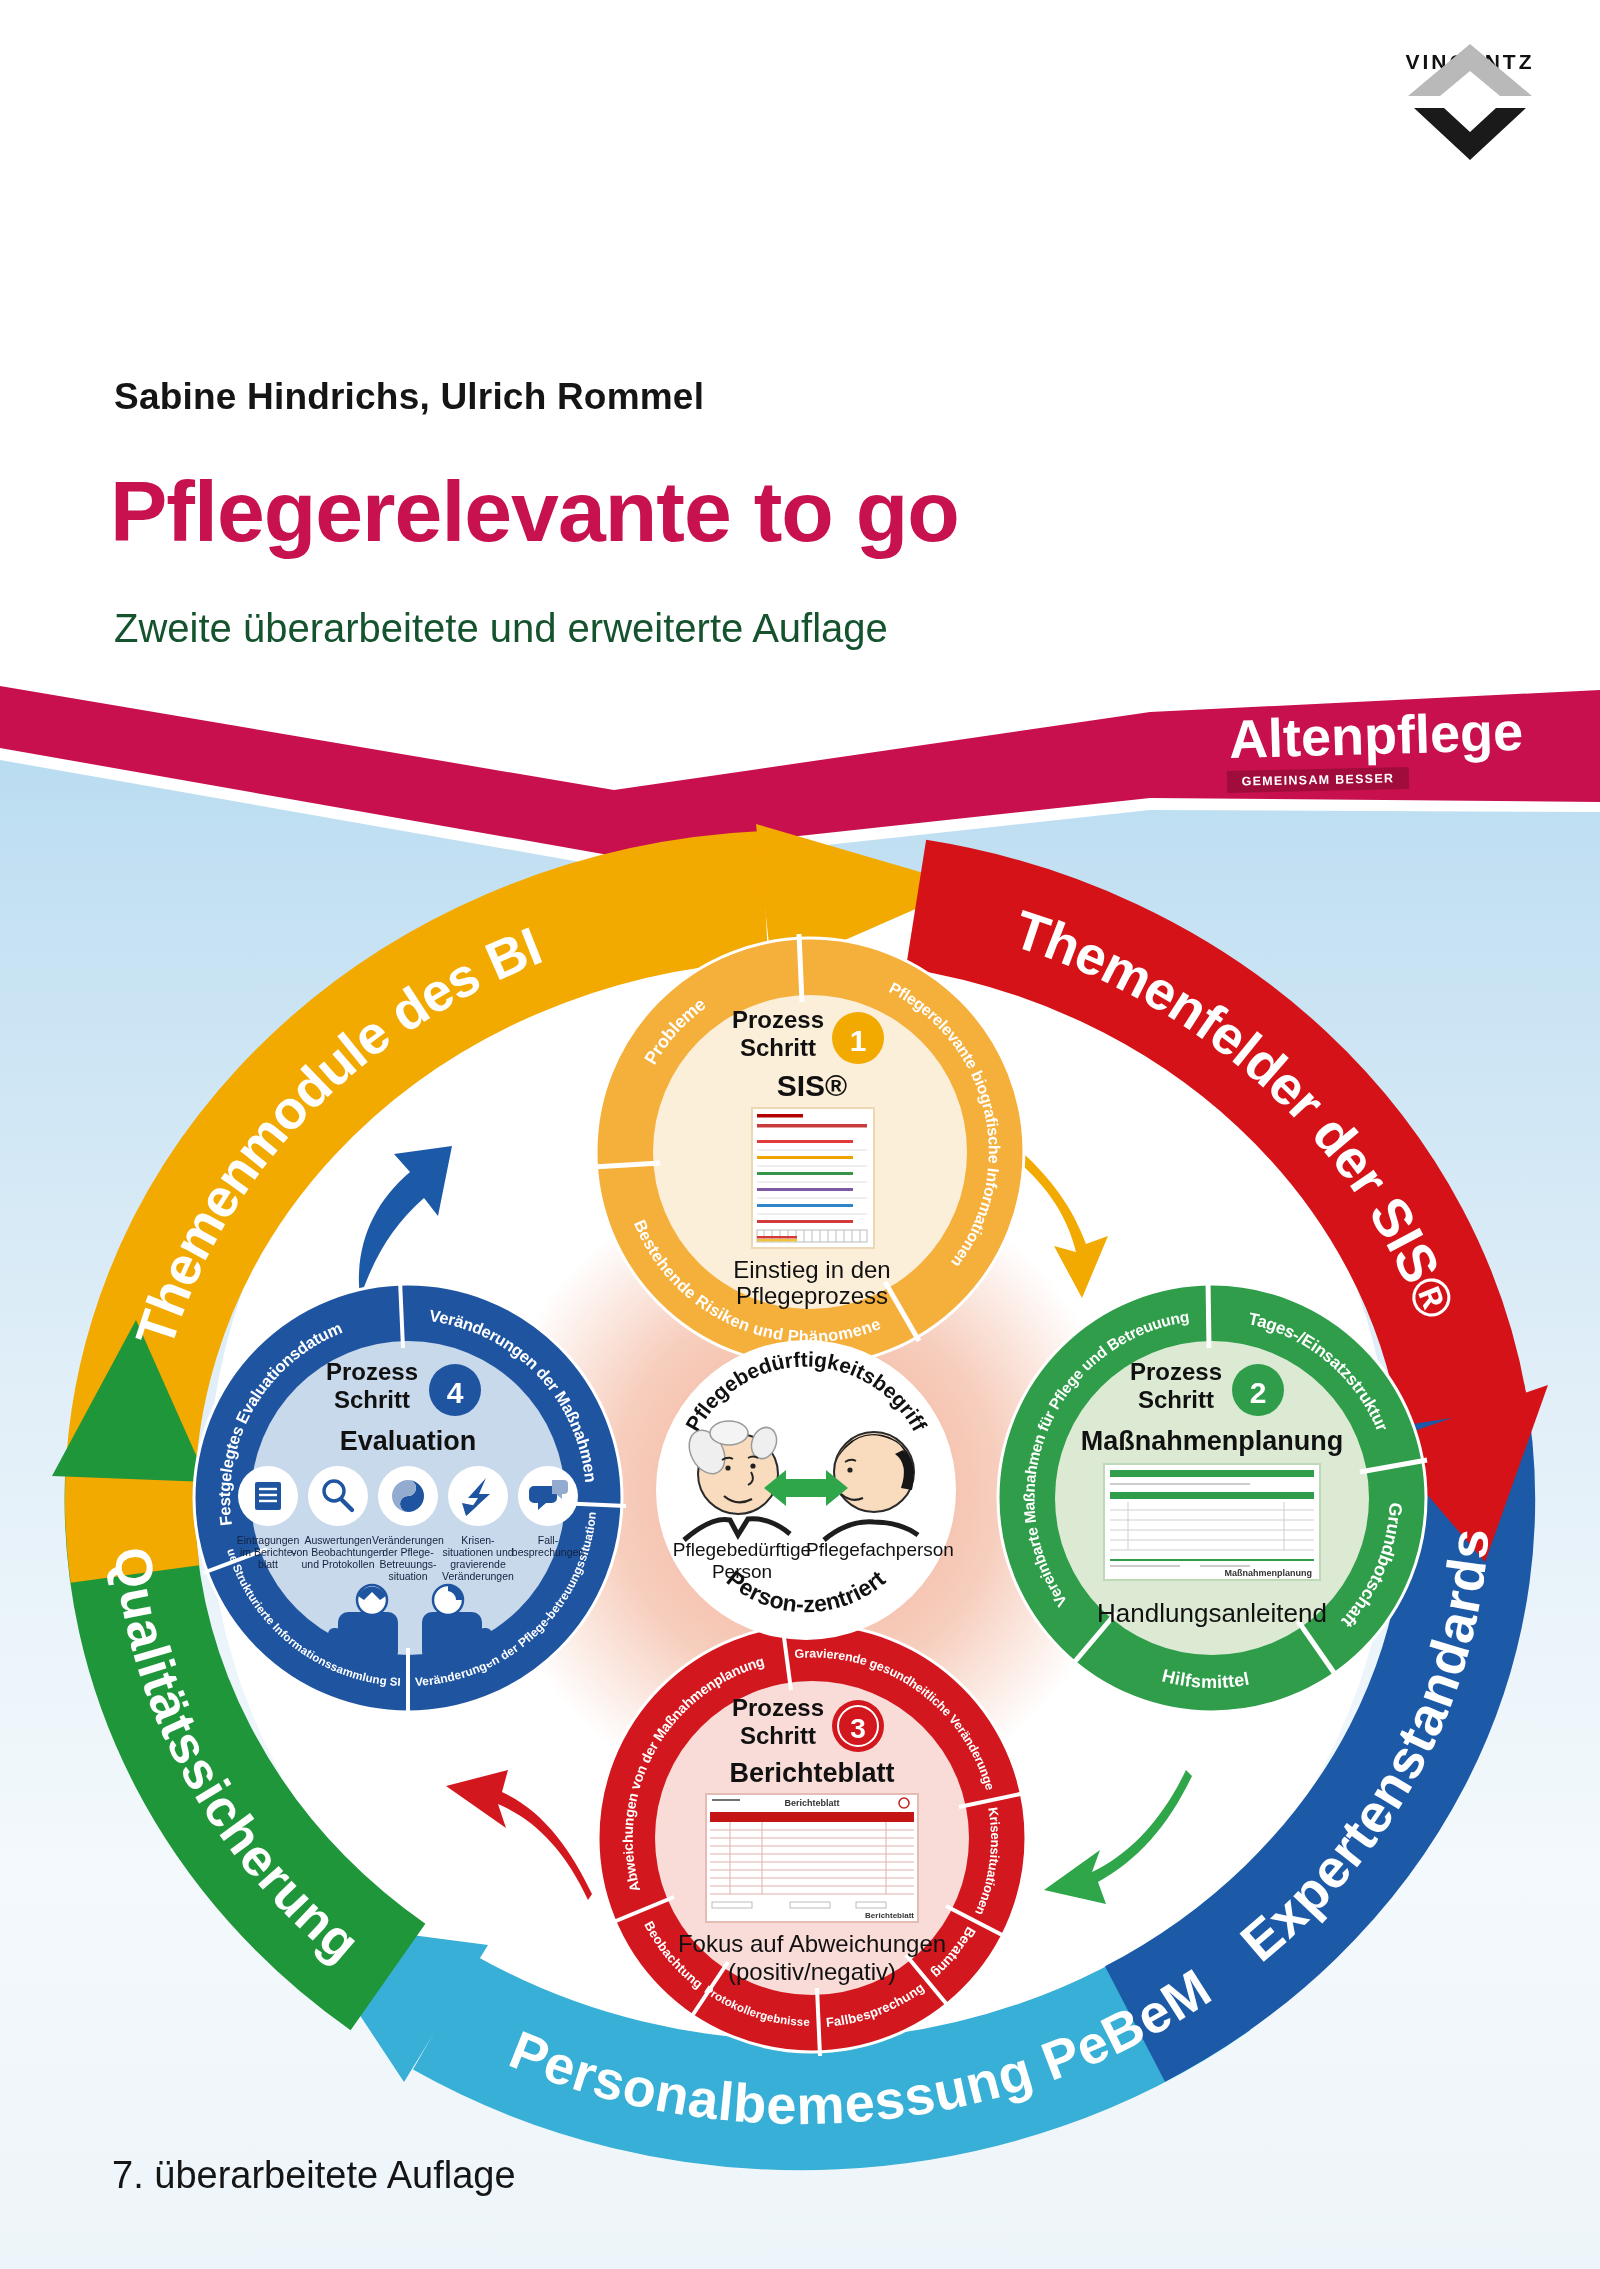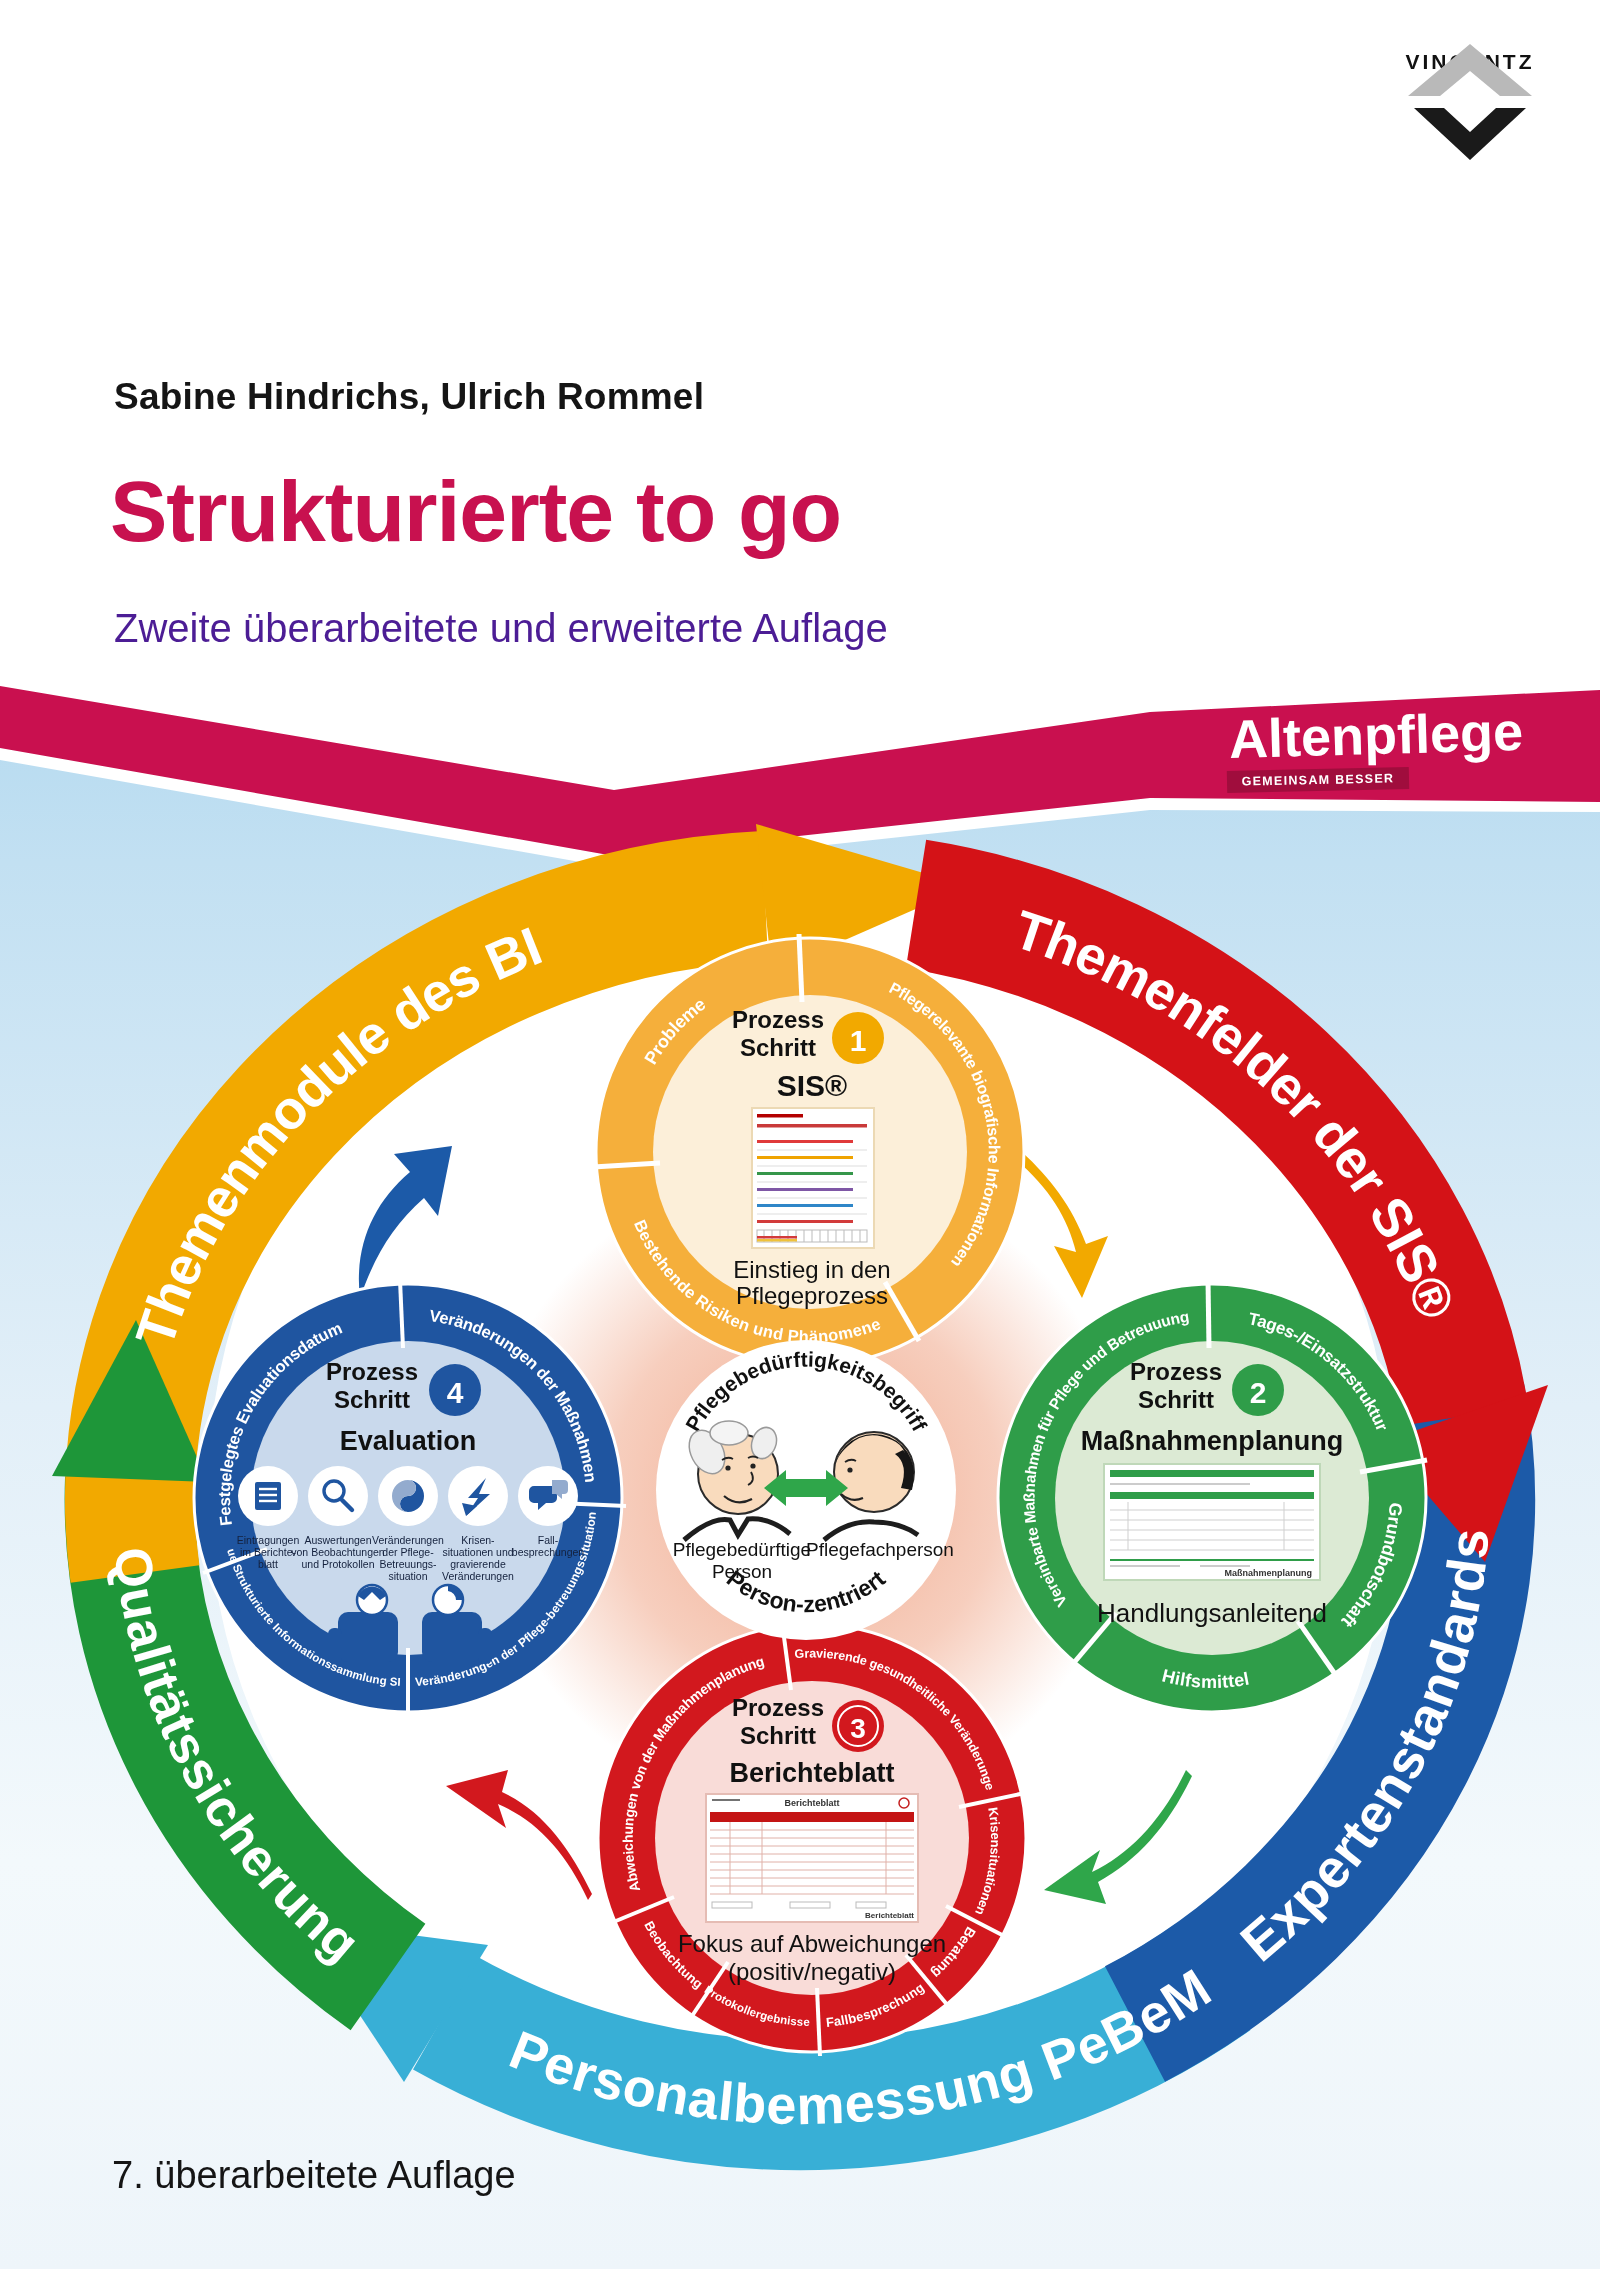--- a/index.html
+++ b/index.html
@@ -11,21 +11,21 @@
     position:absolute;left:0;top:0;width:1600px;height:2269px;
     background:linear-gradient(180deg,#85c3e6 0%,#9ccfec 16%,#c2e0f2 38%,#e2eff8 62%,#f3f9fc 82%,#eef5fa 100%);
     clip-path:polygon(0 760px,614px 868px,1150px 810px,1600px 812px,1600px 2269px,0 2269px);
   }
   .band{
     position:absolute;left:0;top:0;width:1600px;height:900px;background:#c9104f;
     clip-path:polygon(0 686px,614px 790px,1150px 712px,1600px 690px,1600px 802px,1150px 798px,614px 856px,0 748px);
   }
   .authors{position:absolute;left:114px;top:376px;font-size:37px;font-weight:bold;color:#151515;letter-spacing:.2px;}
   .title{position:absolute;left:110px;top:462px;font-size:86px;font-weight:bold;color:#c8114f;letter-spacing:-1px;}
-  .subtitle{position:absolute;left:114px;top:606px;font-size:40px;color:#4c1d95;}
+  .subtitle{position:absolute;left:114px;top:606px;font-size:40px;color:#14532d;}
   .brand{position:absolute;left:1218px;top:704px;width:316px;text-align:center;font-size:54px;font-weight:bold;color:#ffffff;transform:rotate(-1.6deg);}
   .tagline{position:absolute;left:1227px;top:769px;width:182px;height:22px;background:#a00d3d;color:#fff;
     font-size:12.5px;font-weight:bold;letter-spacing:1.3px;text-align:center;line-height:22px;transform:rotate(-1.2deg);}
   .edition{position:absolute;left:112px;top:2154px;font-size:38px;color:#151515;}
   .logo{position:absolute;left:1400px;top:44px;width:140px;text-align:center;}
   .logo .word{font-size:21px;font-weight:bold;letter-spacing:3px;color:#111;margin-top:6px;}
   svg{position:absolute;left:0;top:0;}
   svg text{font-family:"Liberation Sans", sans-serif;}
 </style>
 </head>
@@ -36,21 +36,21 @@
 
 <div class="logo">
   <svg width="140" height="120" viewBox="0 0 140 120">
     <polygon points="8,52 70,0 132,52 100,52 70,27 40,52" fill="#b9b9b9"></polygon>
     <polygon points="14,64 44,64 70,88 96,64 126,64 70,116" fill="#1a1a1a"></polygon>
   </svg>
   <div class="word">VINCENTZ</div>
 </div>
 
 <div class="authors">Sabine Hindrichs, Ulrich Rommel</div>
-<div class="title">Strukturierte to go</div>
+<div class="title">Pflegerelevante to go</div>
 <div class="subtitle">Zweite überarbeitete und erweiterte Auflage</div>
 <div class="brand">Altenpflege</div>
 <div class="tagline">GEMEINSAM BESSER</div>
 <div class="edition">7. überarbeitete Auflage</div>
 
 <svg width="1600" height="2269" viewBox="0 0 1600 2269">
   <defs>
     <radialGradient id="glow" cx="50%" cy="50%" r="50%">
       <stop offset="0%" stop-color="rgba(240,166,136,0.95)"></stop>
       <stop offset="45%" stop-color="rgba(240,166,136,0.55)"></stop>

